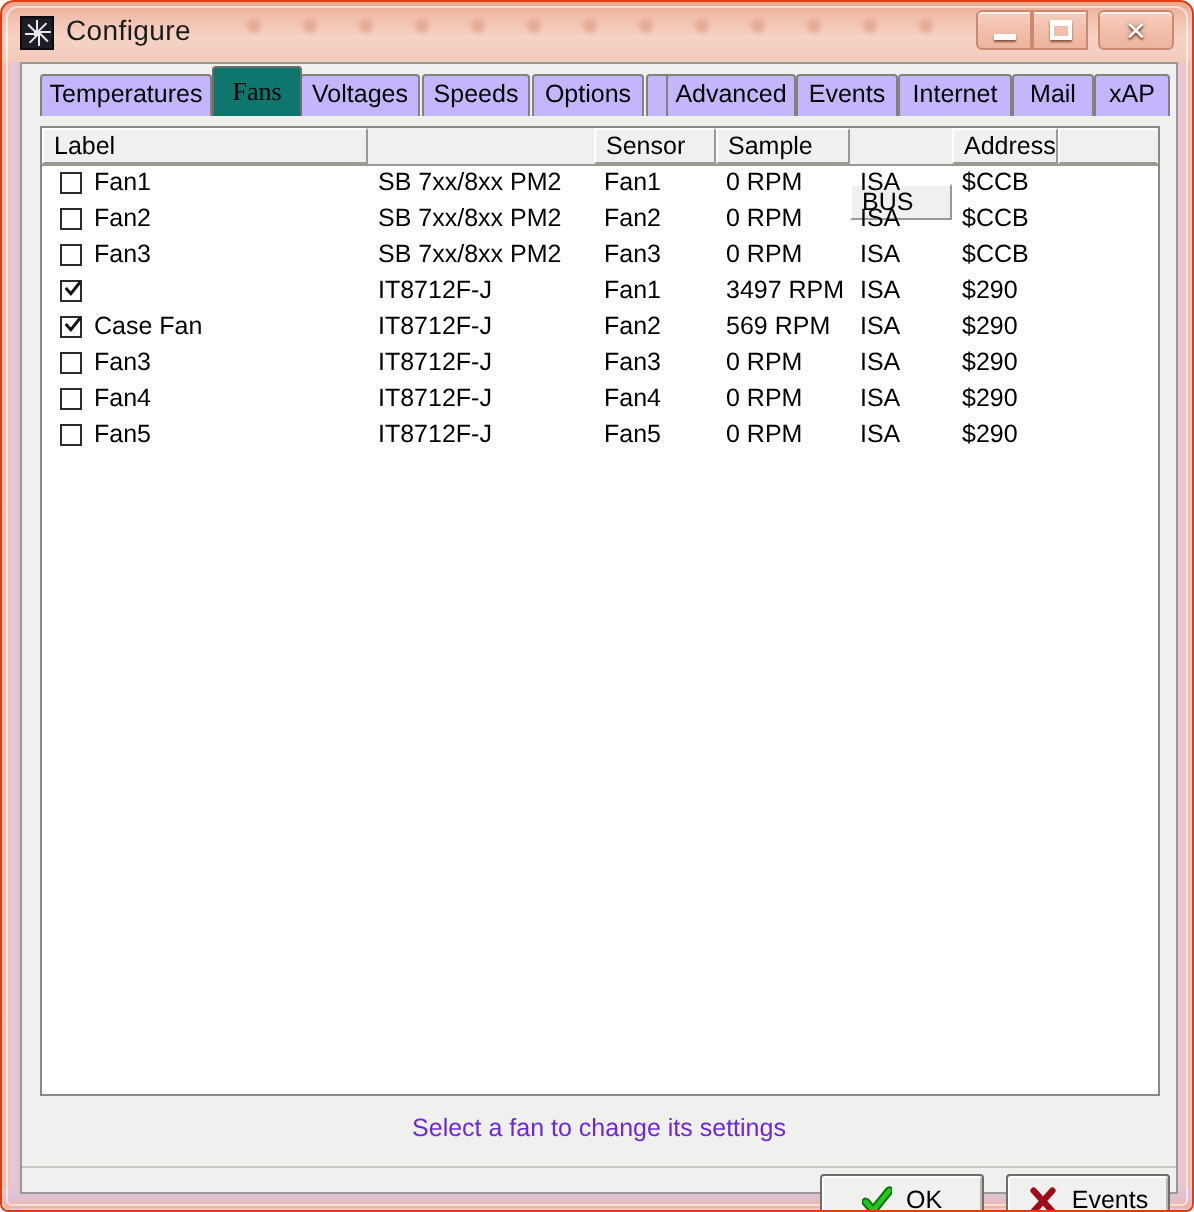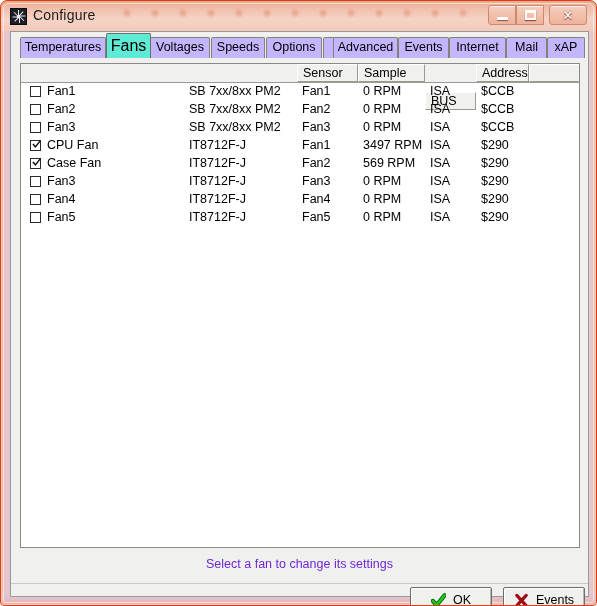--- a/index.html
+++ b/index.html
@@ -155,25 +155,26 @@
     border-bottom: none;
     border-radius: 2px 2px 0 0;
     font-size: 12.5px;
     color: #000;
     line-height: 19px;
     text-align: center;
     white-space: nowrap;
   }
   .tab.selected {
     height: 25px;
-    background: #5eead4;
+    background: #0f766e;
     border-color: #6e6e68;
     z-index: 5;
     line-height: 24px;
-    font-size: 16px;
+    font-size: 13px;
+    font-family: Liberation Serif, serif;
   }
 
   
   #listbox {
     position: absolute;
     left: 9px; top: 31px;
     width: 560px;
     height: 485px;
     background: #ffffff;
     border: 1px solid #8a8a84;
@@ -326,20 +327,21 @@
         <div class="tab" style="left: 312px; width: 39px;"><span>Log</span></div>
         <div class="tab" style="left: 322px; width: 65px;"><span>Advanced</span></div>
         <div class="tab" style="left: 387px; width: 51px;"><span>Events</span></div>
         <div class="tab" style="left: 438px; width: 57px;"><span>Internet</span></div>
         <div class="tab" style="left: 495px; width: 41px;"><span>Mail</span></div>
         <div class="tab" style="left: 536px; width: 38px;"><span>xAP</span></div>
       </div>
 
     <div id="listbox">
       <div id="header-row">
+          <div class="hcell" style="left: 0px; width: 163px;"><span>Label</span></div>
           <div class="hcell" style="left: 276px; width: 61px;"><span>Sensor</span></div>
           <div class="hcell" style="left: 337px; width: 67px;"><span>Sample</span></div>
           <div class="hcell" style="left: 404px; width: 51px; margin-top: 28px;"><span>BUS</span></div>
           <div class="hcell" style="left: 455px; width: 53px;"><span>Address</span></div>
           <div class="hcell filler" style="left: 508px; width: 50px;"><span></span></div>
         </div>
       <div id="rows-container">
           <div class="row" style="top: 19px;">
             <div class="checkbox"></div>
             <div class="cell" style="left: 26px; width: 137px;">Fan1</div>
@@ -366,21 +368,20 @@
             <div class="cell" style="left: 342px; width: 62px;">0 RPM</div>
             <div class="cell" style="left: 409px; width: 46px;">ISA</div>
             <div class="cell" style="left: 460px; width: 48px;">$CCB</div>
           </div>
           <div class="row" style="top: 73px;">
             <div class="checkbox">
               <svg class="tick" viewBox="0 0 10 10">
                 <path d="M1.5 5 L3.8 7.6 L8.6 1.6" stroke="#111" stroke-width="1.6" fill="none" stroke-linecap="square" stroke-linejoin="miter"></path>
               </svg>
             </div>
-            <div class="cell" style="left: 26px; width: 137px;">CPU Fan</div>
             <div class="cell" style="left: 168px; width: 108px;">IT8712F-J</div>
             <div class="cell" style="left: 281px; width: 56px;">Fan1</div>
             <div class="cell" style="left: 342px; width: 62px;">3497 RPM</div>
             <div class="cell" style="left: 409px; width: 46px;">ISA</div>
             <div class="cell" style="left: 460px; width: 48px;">$290</div>
           </div>
           <div class="row" style="top: 91px;">
             <div class="checkbox">
               <svg class="tick" viewBox="0 0 10 10">
                 <path d="M1.5 5 L3.8 7.6 L8.6 1.6" stroke="#111" stroke-width="1.6" fill="none" stroke-linecap="square" stroke-linejoin="miter"></path>

